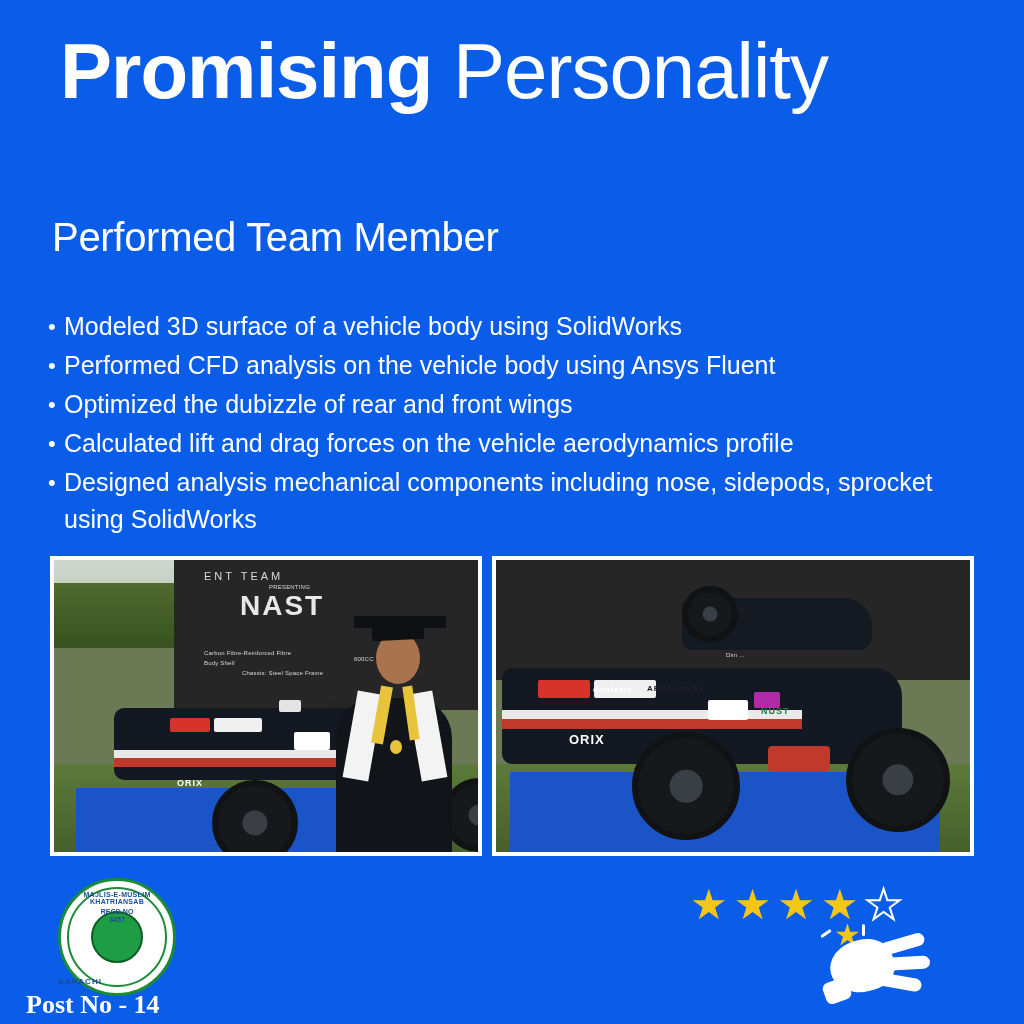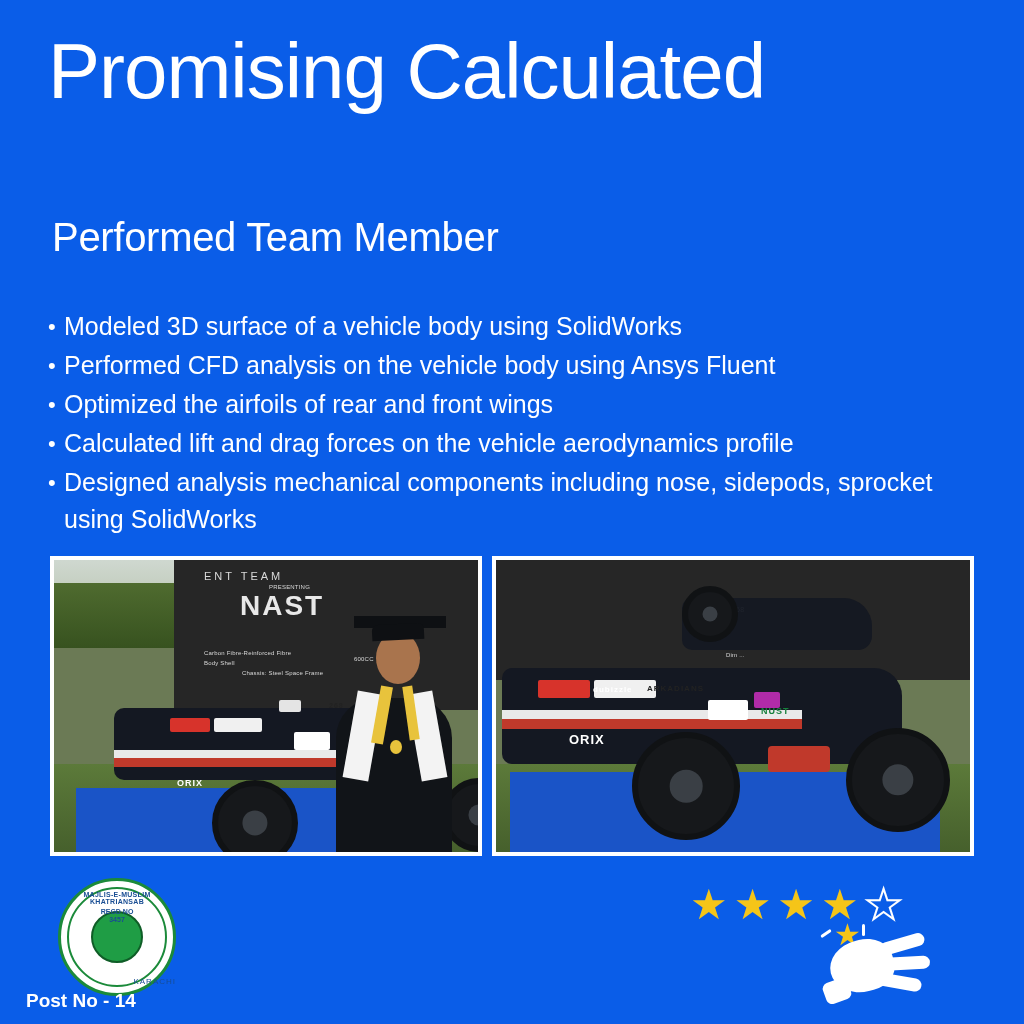--- a/index.html
+++ b/index.html
@@ -27,21 +27,22 @@
     position: absolute;
     left: 48px;
     top: 28px;
     width: 940px;
     font-size: 78px;
     line-height: 86px;
     letter-spacing: -1px;
     white-space: nowrap;
   }
   .headline .bold {
-    font-weight: normal;
+    font-weight: bold;
+    margin-left: 12px;
   }
   .headline .light {
     font-weight: normal;
   }
 
   
   .person-name {
     position: absolute;
     left: 52px;
     top: 148px;
@@ -274,32 +275,33 @@
     text-align: center;
     color: #184d93;
     font-size: 7px;
     font-weight: bold;
     letter-spacing: 0.3px;
   }
   .logo-bottom-text {
     position: absolute;
     left: 0; right: 0;
     bottom: 10px;
-    text-align: right;
+    text-align: left;
     color: #184d93;
     font-size: 8px;
-    font-weight: normal;
+    font-weight: bold;
     letter-spacing: 1px;
   }
   .post-no {
     position: absolute;
     left: 26px;
     top: 990px;
-    font-size: 19px;
-    font-weight: bold;
+    font-size: 26px;
+    font-weight: bold;
+    font-family: Liberation Serif, serif;
   }
 
   
   .stars {
     position: absolute;
     left: 690px;
     top: 884px;
     display: flex;
     gap: 6px;
   }
@@ -360,37 +362,37 @@
     background: #ffffff;
     border-radius: 2px;
   }
 </style>
 </head>
 <body>
 
 <div class="poster">
 
   <div class="headline">
-    <span class="bold">Promising</span><span class="light"> Calculated</span>
+    <span class="bold">Promising</span><span class="light"> Personality</span>
   </div>
 
   <div class="person-role">Performed Team Member</div>
 
   <div class="bullets">
     <div class="bullet">
       <span class="dot">•</span>
       <span class="btext">Modeled 3D surface of a vehicle body using SolidWorks</span>
     </div>
     <div class="bullet">
       <span class="dot">•</span>
       <span class="btext">Performed CFD analysis on the vehicle body using Ansys Fluent</span>
     </div>
     <div class="bullet">
       <span class="dot">•</span>
-      <span class="btext">Optimized the airfoils of rear and front wings</span>
+      <span class="btext">Optimized the dubizzle of rear and front wings</span>
     </div>
     <div class="bullet">
       <span class="dot">•</span>
       <span class="btext">Calculated lift and drag forces on the vehicle aerodynamics profile</span>
     </div>
     <div class="bullet">
       <span class="dot">•</span>
       <span class="btext">Designed analysis mechanical components including nose, sidepods, sprocket using SolidWorks</span>
     </div>
   </div>

